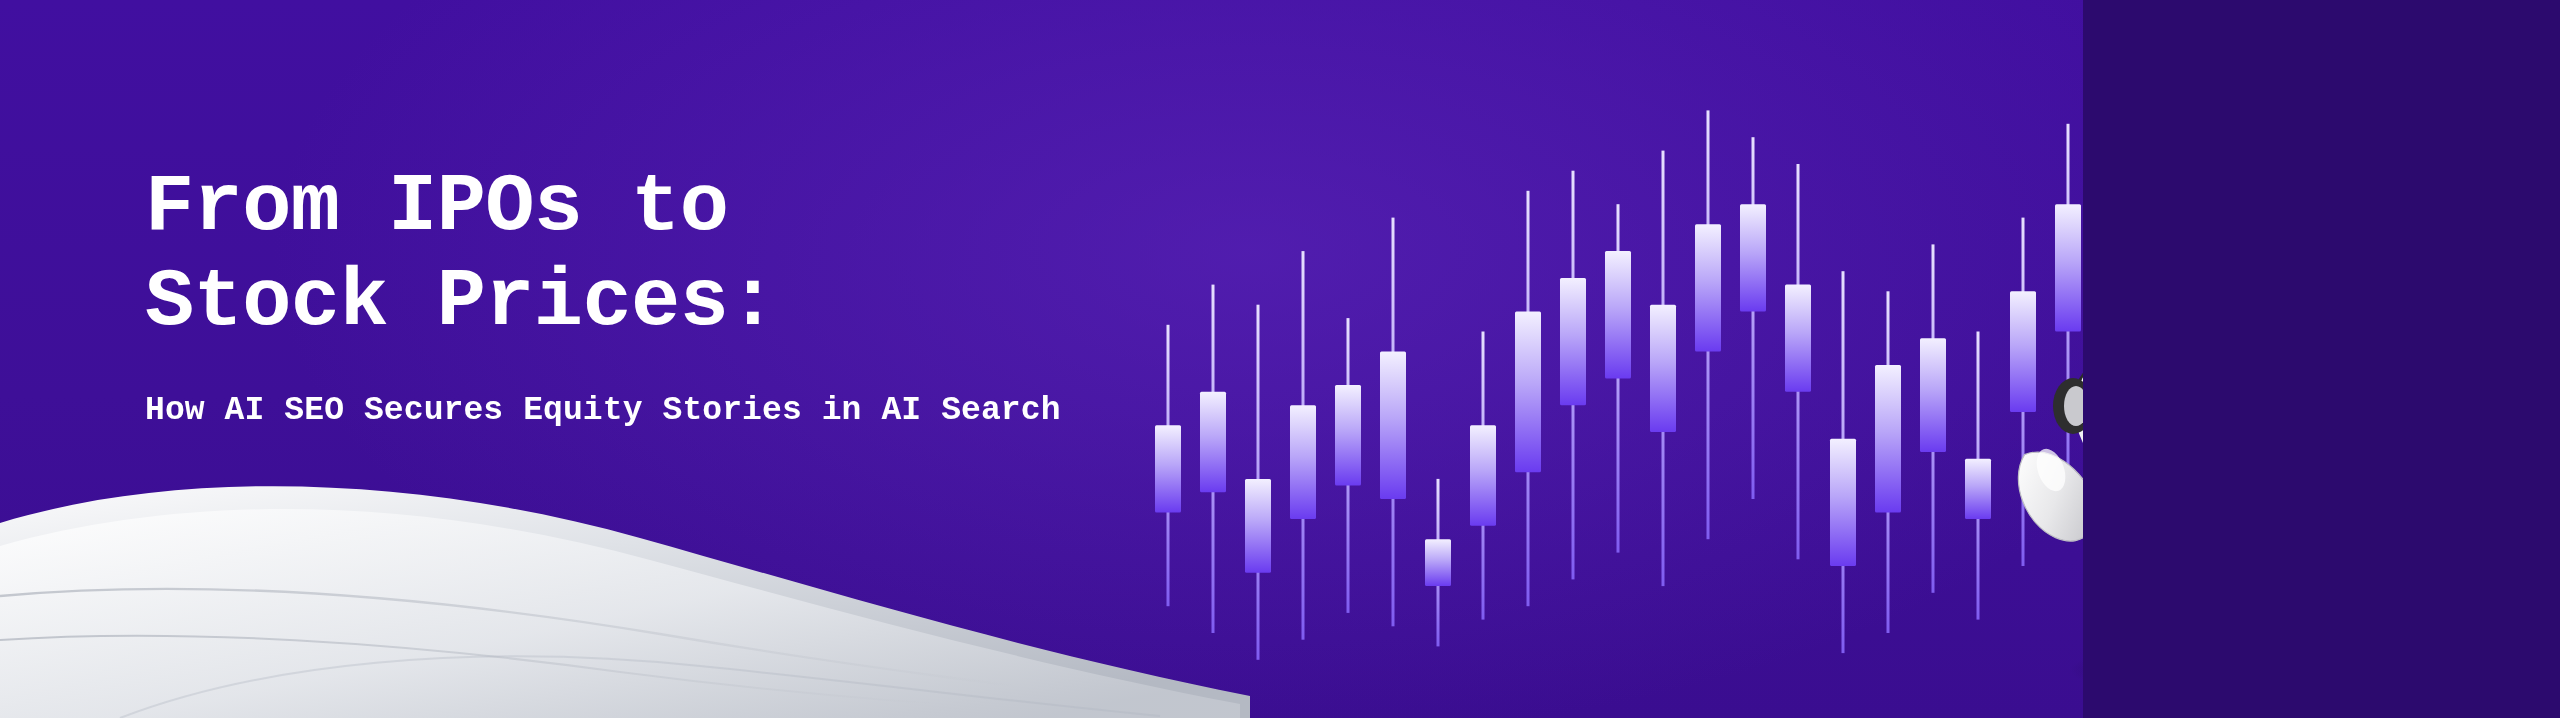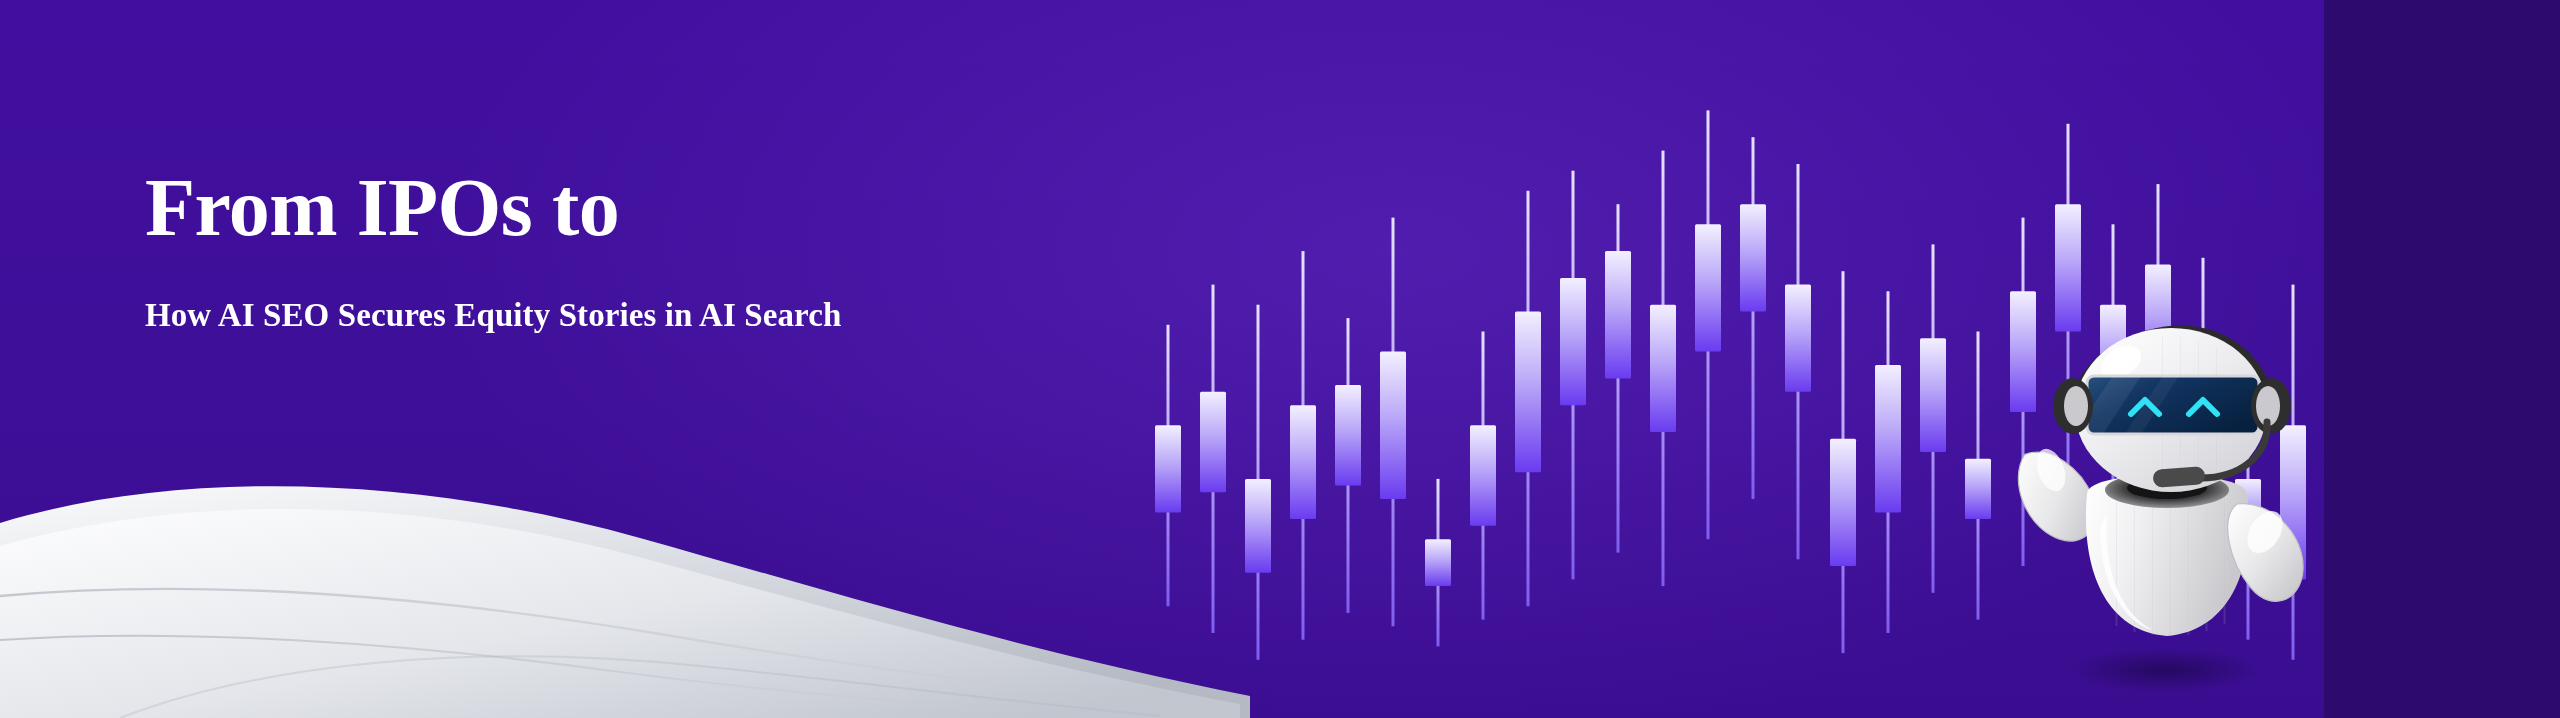--- a/index.html
+++ b/index.html
@@ -3,25 +3,25 @@
 <meta charset="utf-8">
 <title>From IPOs to Stock Prices</title>
 <style>
   html, body {
     margin: 0;
     padding: 0;
     background: #2c0a6e;
   }
   #banner {
     position: relative;
-    width: 2324px;
+    width: 2083px;
     height: 718px;
     overflow: hidden;
     background: #0c4a6e;
-    font-family: Liberation Serif, serif;
+    font-family: Liberation Mono, monospace;
   }
   
   #bg-vignette {
     position: absolute;
     inset: 0;
     background:
       radial-gradient(ellipse 1400px 700px at 60% 35%, rgba(95,40,190,0.55) 0%, rgba(64,15,156,0) 70%),
       linear-gradient(180deg, #410fa0 0%, #3e0f98 55%, #3a0d90 100%);
     pointer-events: none;
   }
@@ -284,16 +284,17 @@
       <ellipse cx="296" cy="88" rx="20" ry="28" fill="#2e2e2e"></ellipse>
       <ellipse cx="293" cy="88" rx="12" ry="20" fill="#c9c9ce"></ellipse>
 
       <path d="M292,104 C294,140 262,160 226,160" fill="none" stroke="#3a3a3a" stroke-width="7" stroke-linecap="round"></path>
       <rect x="178" y="150" width="52" height="18" rx="9" fill="#4a4a4a" transform="rotate(-4 204 159)"></rect>
     </g>
   </svg>
 
   <div id="text-block">
     <h1 class="headline">From IPOs to</h1>
+    <h1 class="headline">Stock Prices:</h1>
     <p class="subtitle">How AI SEO Secures Equity Stories in AI Search</p>
   </div>
 
 </div>
 
 </body></html>

